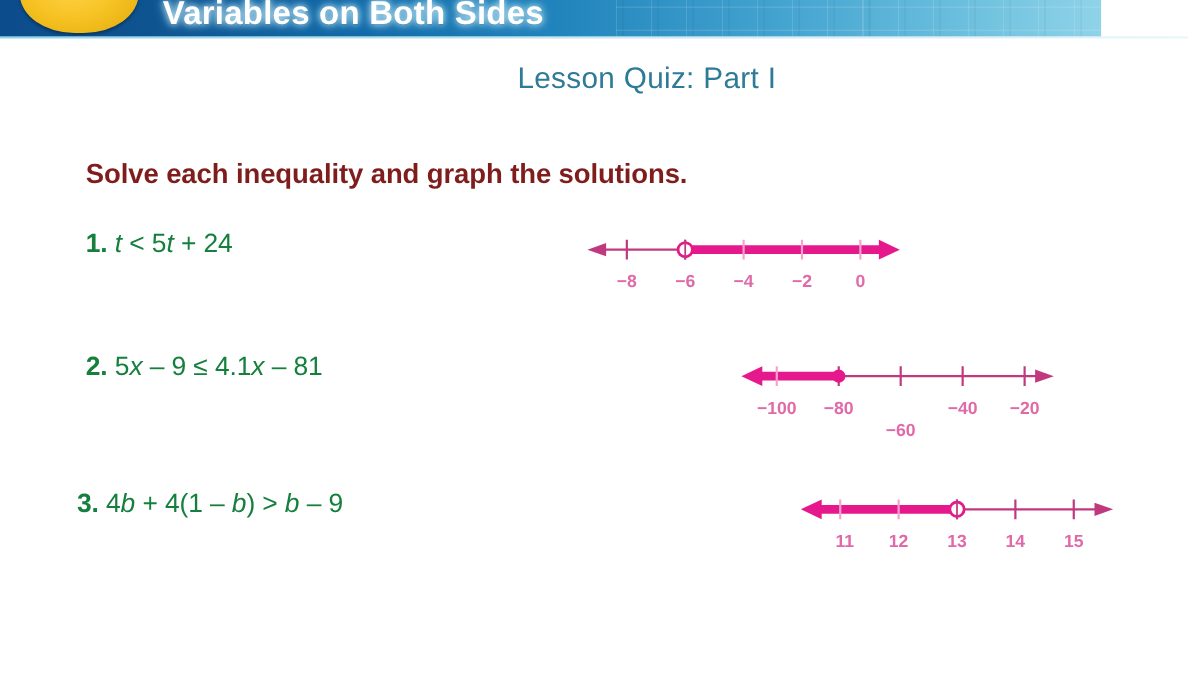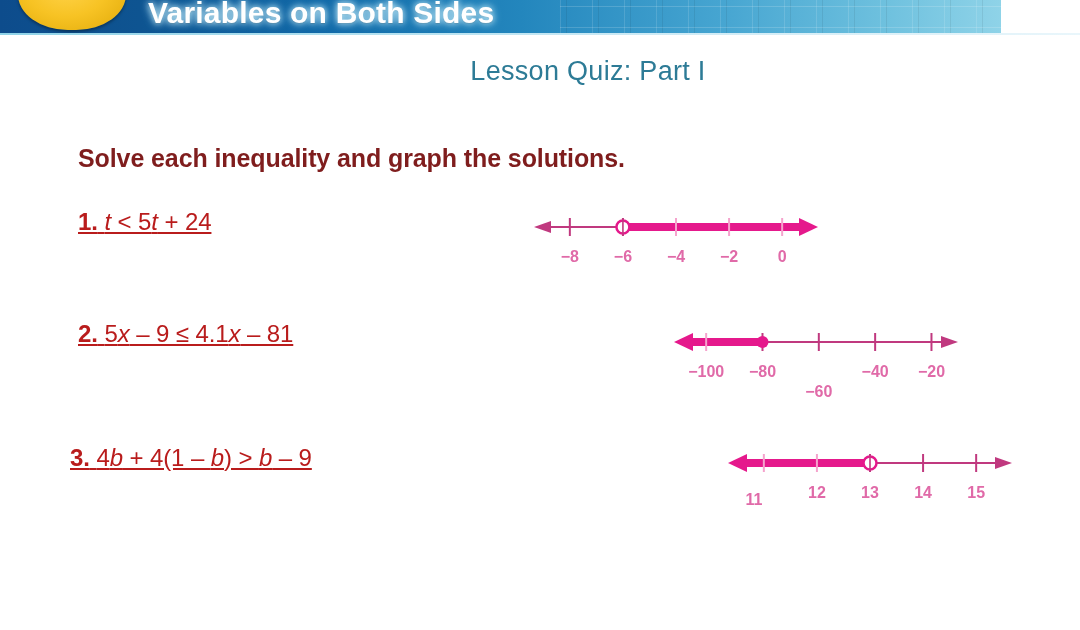--- a/index.html
+++ b/index.html
@@ -106,24 +106,23 @@
     font-size: 25px;
     font-weight: bold;
     color: #7f1d1d;
     letter-spacing: -0.1px;
   }
 
   
   .problem {
     position: absolute;
     font-size: 24px;
-    color: #b91c1c;
+    color: #15803d;
     white-space: nowrap;
     letter-spacing: -0.1px;
-    text-decoration: underline;
   }
   .problem .num {
     font-weight: bold;
   }
   .problem .var {
     font-style: italic;
   }
   #problem-1 { left: 78px; top: 208px; }
   #problem-2 { left: 78px; top: 320px; }
   #problem-3 { left: 70px; top: 444px; }
@@ -245,19 +244,19 @@
         <line x1="148" y1="8" x2="148" y2="26" stroke="#c0397f" stroke-width="2"></line>
         <line x1="201.07692307692307" y1="8" x2="201.07692307692307" y2="26" stroke="#c0397f" stroke-width="2"></line>
         <line x1="254.1538461538462" y1="8" x2="254.1538461538462" y2="26" stroke="#c0397f" stroke-width="2"></line>
         <path d="M 6 17 L 25 8 L 25 26 Z" fill="#e5198c"></path>
         <path d="M 290 17 L 273 11 L 273 23 Z" fill="#c0397f"></path>
         <circle cx="148" cy="17" r="6.5" fill="#ffffff" stroke="#e5198c" stroke-width="2.5"></circle>
         <line x1="148" y1="8" x2="148" y2="26" stroke="#c0397f" stroke-width="1.6"></line>
       </svg>
     </div>
   <div class="nl-labels">
-      <span class="nl-label" style="left: 32px; margin-top: 7px;">11</span>
+      <span class="nl-label" style="left: 46px;">11</span>
       <span class="nl-label" style="left: 94.9231px;">12</span>
       <span class="nl-label" style="left: 148px; text-align: center;">13</span>
       <span class="nl-label" style="left: 201.077px;">14</span>
       <span class="nl-label" style="left: 254.154px;">15</span>
     </div>
 </div>
 
 </body></html>

